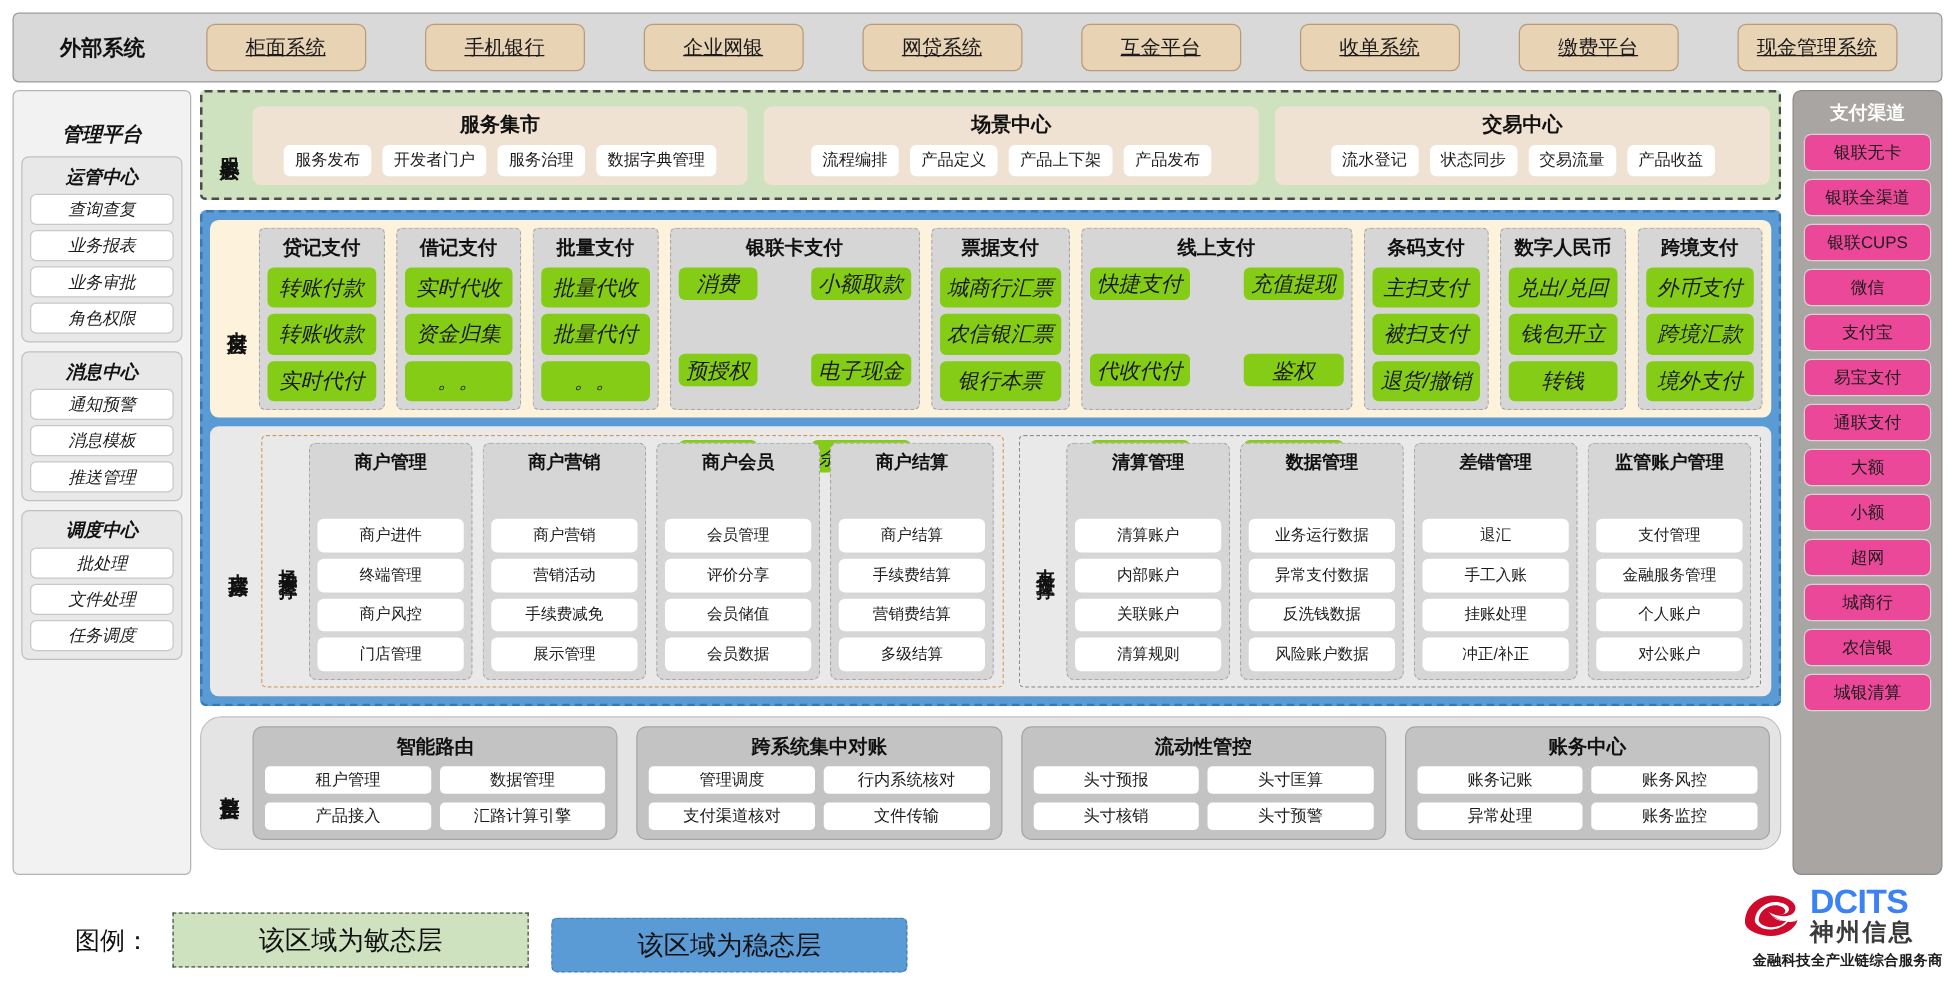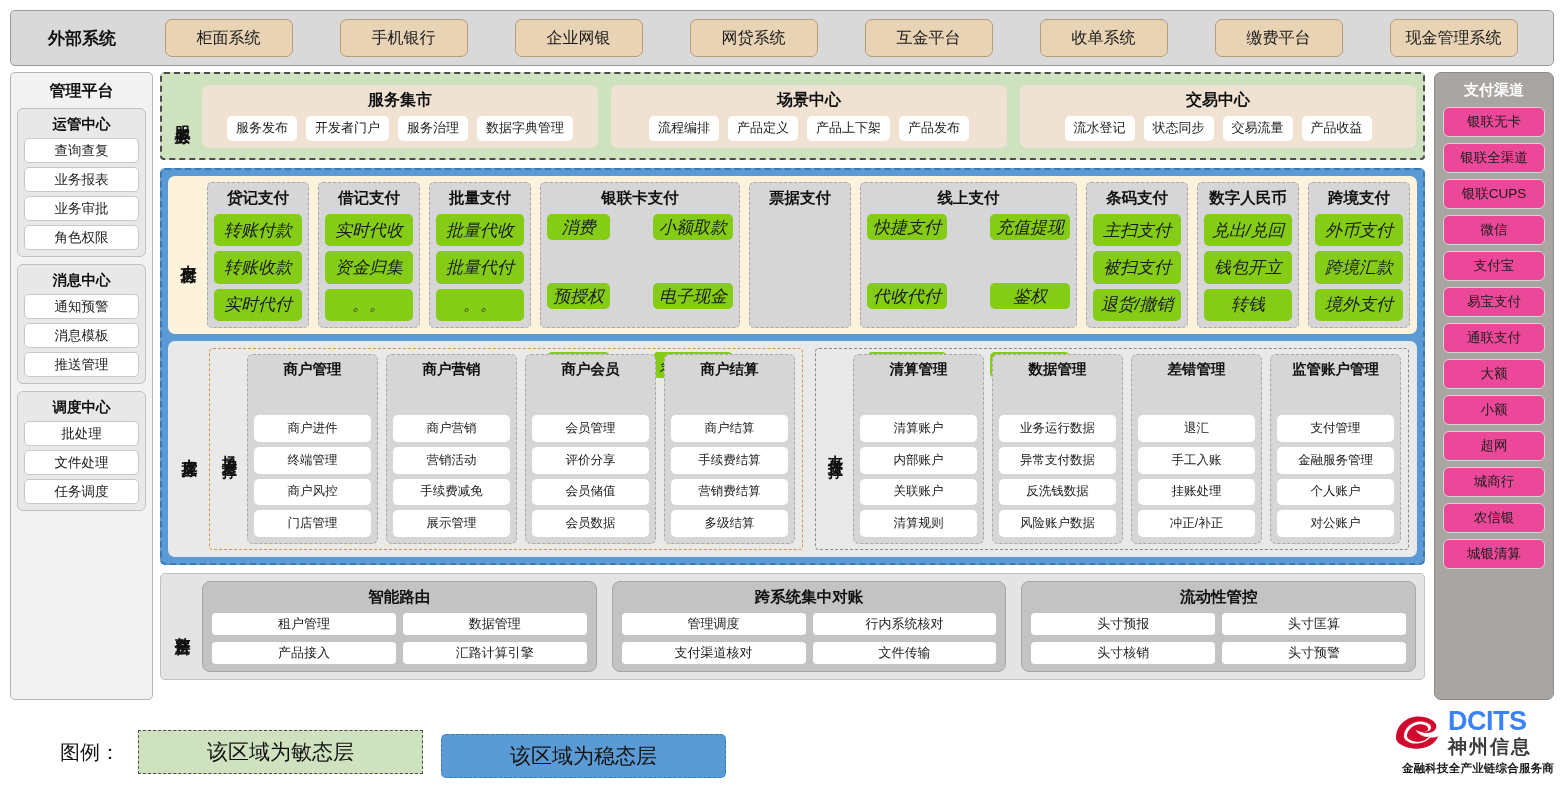--- a/index.html
+++ b/index.html
@@ -25,31 +25,32 @@
     font-size: 17px; font-weight: bold; color: #111;
     width: 118px; text-align: center; flex: none;
   }
   .ext-items { display: flex; flex: 1; justify-content: space-around; align-items: center; }
   .ext-chip {
     background: #e9d3b5;
     border: 1px solid #b99b77;
     border-radius: 7px;
     min-width: 128px; height: 38px;
     display: flex; align-items: center; justify-content: center;
-    font-size: 16px; color: #1a1a1a;
+    font-size: 16px; color: #1a1a1a; text-decoration: underline;
   }
 
   
   .left-col {
     position: absolute; left: 10px; top: 72px;
     width: 143px; height: 628px;
     background: #f2f2f2;
     border: 1px solid #b4b4b4;
     border-radius: 5px;
-    padding: 5px 6px;
+    padding: 22px 6px;
+    font-style: italic;
   }
   .left-title { font-size: 16px; font-weight: bold; text-align: center; color: #111; padding: 3px 0 6px; }
   .mgmt-group {
     background: #e8e8e8; border: 1px solid #c0c0c0; border-radius: 6px;
     padding: 4px 6px 6px; margin-bottom: 7px;
   }
   .mgmt-group-title { font-size: 14.5px; font-weight: bold; text-align: center; color: #111; padding: 2px 0 4px; }
   .mgmt-item {
     background: #fff; border: 1px solid #c8c8c8; border-radius: 5px;
     height: 25px; display: flex; align-items: center; justify-content: center;
@@ -152,21 +153,21 @@
   .sup-group-title { font-size: 14.5px; font-weight: bold; text-align: center; color: #111; padding: 3px 0 4px; }
   .sup-items { display: flex; flex-direction: column; gap: 5px; flex: 1; margin-top: 32px; }
   .sup-chip {
     background: #fff; border-radius: 5px; flex: 1;
     display: flex; align-items: center; justify-content: center;
     font-size: 12.5px; color: #1b1b1b; white-space: nowrap;
   }
 
   
   .int-layer {
-    margin-top: 8px; background: #e4e4e4; border: 1px solid #c2c2c2; border-radius: 5px;
+    margin-top: 8px; background: #e4e4e4; border: 1px solid #c2c2c2; border-radius: 17px;
     height: 107px; display: flex; align-items: stretch; padding: 7px 8px; gap: 7px;
   }
   .int-label { width: 26px; }
   .int-groups { display: flex; flex: 1; gap: 15px; }
   .int-group {
     flex: 1; background: #c3c3c3; border: 1px solid #a5a5a5; border-radius: 8px;
     padding: 2px 9px 7px; display: flex; flex-direction: column;
   }
   .int-group-title { font-size: 15.5px; font-weight: bold; text-align: center; color: #111; padding: 3px 0 5px; }
   .int-grid { display: grid; grid-template-columns: 1fr 1fr; gap: 7px; flex: 1; }
@@ -328,20 +329,25 @@
                 <div class="pay-chip">消费</div>
                 <div class="pay-chip">小额取款</div>
                 <div class="pay-chip">预授权</div>
                 <div class="pay-chip">电子现金</div>
                 <div class="pay-chip">冲正</div>
                 <div class="pay-chip">余额查询</div>
               </div>
             </div>
             <div class="pay-group" style="flex: 1 1 0%;">
               <div class="pay-group-title">票据支付</div>
+              <div class="pay-grid c1">
+                <div class="pay-chip">城商行汇票</div>
+                <div class="pay-chip">农信银汇票</div>
+                <div class="pay-chip">银行本票</div>
+              </div>
             </div>
             <div class="pay-group" style="flex: 1.55 1 0%;">
               <div class="pay-group-title">线上支付</div>
               <div class="pay-grid c2">
                 <div class="pay-chip">快捷支付</div>
                 <div class="pay-chip">充值提现</div>
                 <div class="pay-chip">代收代付</div>
                 <div class="pay-chip">鉴权</div>
                 <div class="pay-chip">组合支付</div>
                 <div class="pay-chip">免密支付</div>
@@ -485,20 +491,29 @@
               <div class="int-chip">文件传输</div>
             </div>
           </div>
           <div class="int-group">
             <div class="int-group-title">流动性管控</div>
             <div class="int-grid">
               <div class="int-chip">头寸预报</div>
               <div class="int-chip">头寸匡算</div>
               <div class="int-chip">头寸核销</div>
               <div class="int-chip">头寸预警</div>
+            </div>
+          </div>
+          <div class="int-group">
+            <div class="int-group-title">账务中心</div>
+            <div class="int-grid">
+              <div class="int-chip">账务记账</div>
+              <div class="int-chip">账务风控</div>
+              <div class="int-chip">异常处理</div>
+              <div class="int-chip">账务监控</div>
             </div>
           </div>
         </div>
     </div>
 
   </div>
 
   <div class="legend">
     <div class="legend-label">图例：</div>
     <div class="legend-box agile">该区域为敏态层</div>

